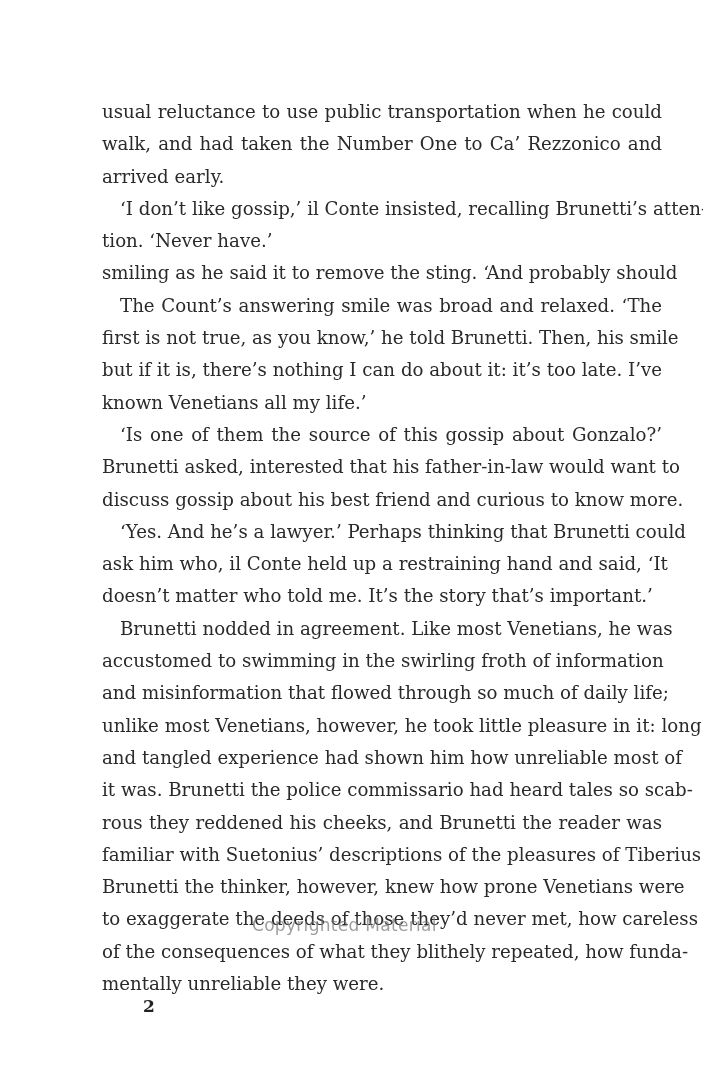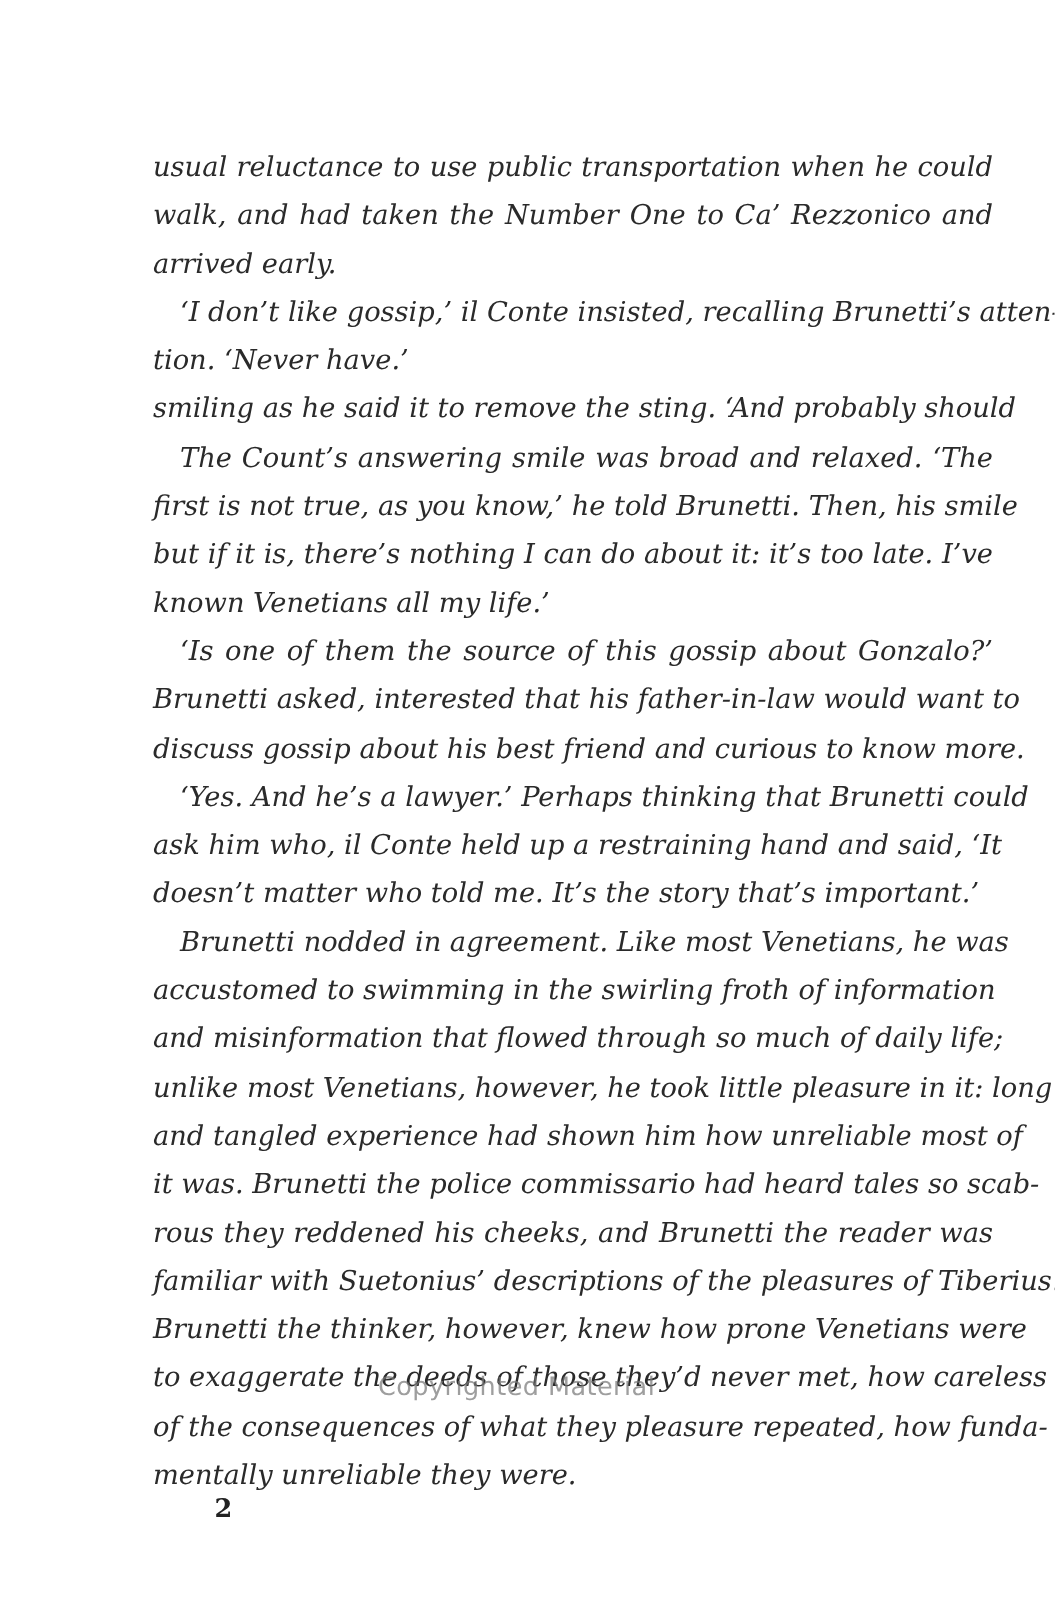--- a/index.html
+++ b/index.html
@@ -1,19 +1,19 @@
 <!DOCTYPE html>
 <html><head>
 <meta charset="utf-8">
 <style>
   html, body { margin: 0; padding: 0; background: #ffffff; }
   body { width: 703px; height: 1080px; position: relative; overflow: hidden; }
   .page { position: absolute; left: 102px; top: 96px; width: 560px;
     font-family: "DejaVu Serif", serif; color: #2a2a2a; font-size: 18.2px; line-height: 32.3px; }
-  .line { display: block; white-space: nowrap; text-align: justify; text-align-last: justify; height: 32.3px; font-style: italic; }
+  .line { display: block; white-space: nowrap; text-align: justify; text-align-last: justify; height: 32.3px; }
   .line.last { text-align-last: left; }
   .indent { padding-left: 18px; }
   .watermark { position: absolute; left: 252px; top: 915px; font-family: "DejaVu Sans", sans-serif; font-weight: normal;
     font-size: 17px; color: rgba(120,120,120,0.72); letter-spacing: 0.3px; }
   .page-number { position: absolute; left: 143px; top: 996px; font-family: "DejaVu Serif", serif; font-weight: bold;
     font-size: 17px; color: #222; }
 </style>
 </head>
 <body>
 
@@ -37,17 +37,17 @@
     <span class="line indent">Brunetti nodded in agreement. Like most Venetians, he was</span>
     <span class="line">accustomed to swimming in the swirling froth of information</span>
     <span class="line">and misinformation that flowed through so much of daily life;</span>
     <span class="line">unlike most Venetians, however, he took little pleasure in it: long</span>
     <span class="line">and tangled experience had shown him how unreliable most of</span>
     <span class="line">it was. Brunetti the police commissario had heard tales so scab-</span>
     <span class="line">rous they reddened his cheeks, and Brunetti the reader was</span>
     <span class="line">familiar with Suetonius’ descriptions of the pleasures of Tiberius.</span>
     <span class="line">Brunetti the thinker, however, knew how prone Venetians were</span>
     <span class="line">to exaggerate the deeds of those they’d never met, how careless</span>
-    <span class="line">of the consequences of what they pleasure repeated, how funda-</span>
+    <span class="line">of the consequences of what they blithely repeated, how funda-</span>
     <span class="line last">mentally unreliable they were.</span>
   </div>
 <div class="watermark">Copyrighted Material</div>
 <div class="page-number">2</div>
 
 </body></html>

